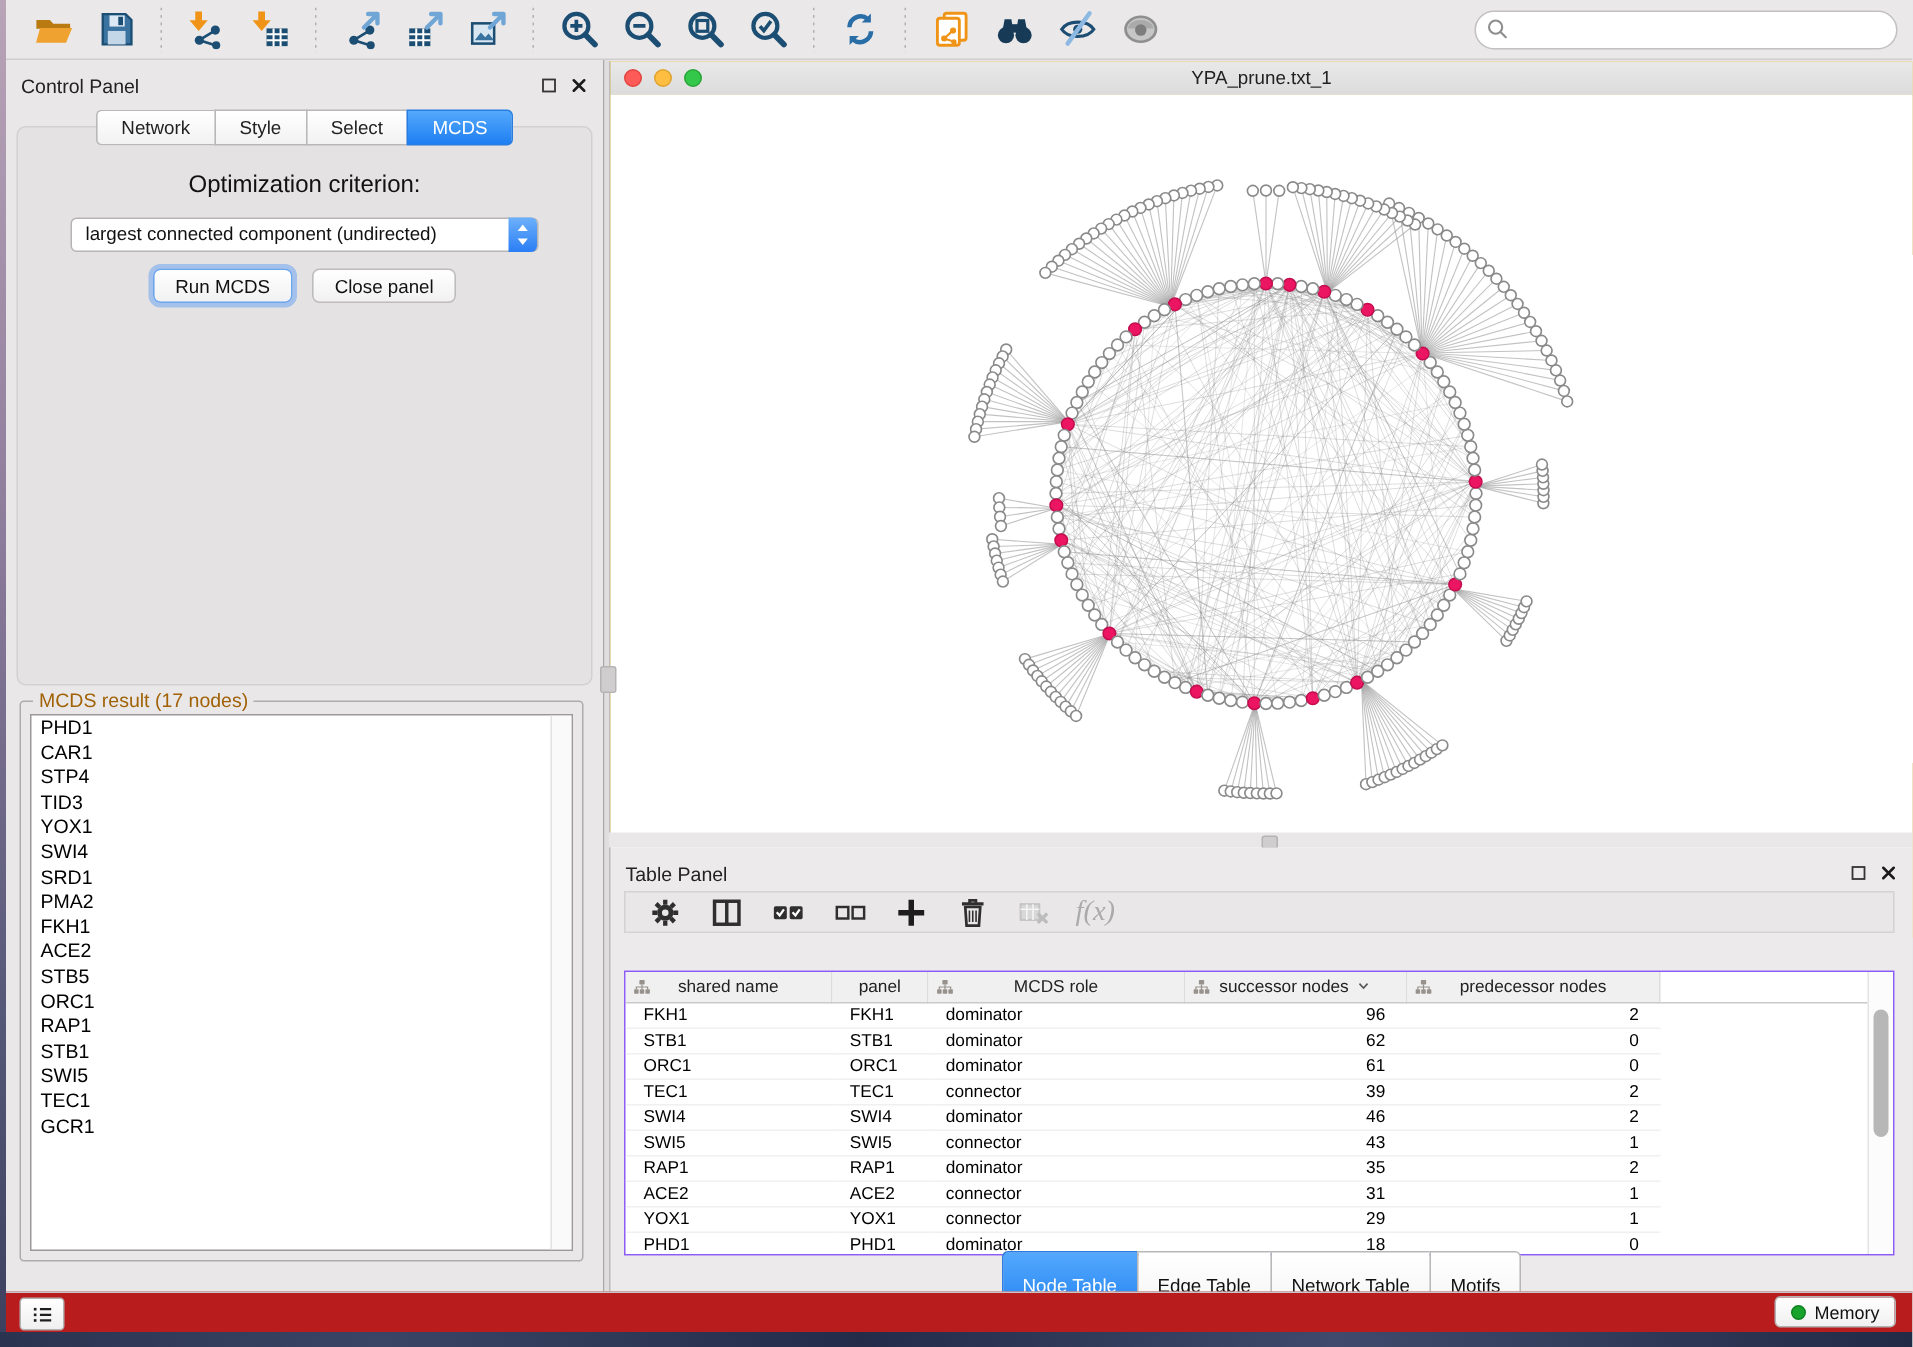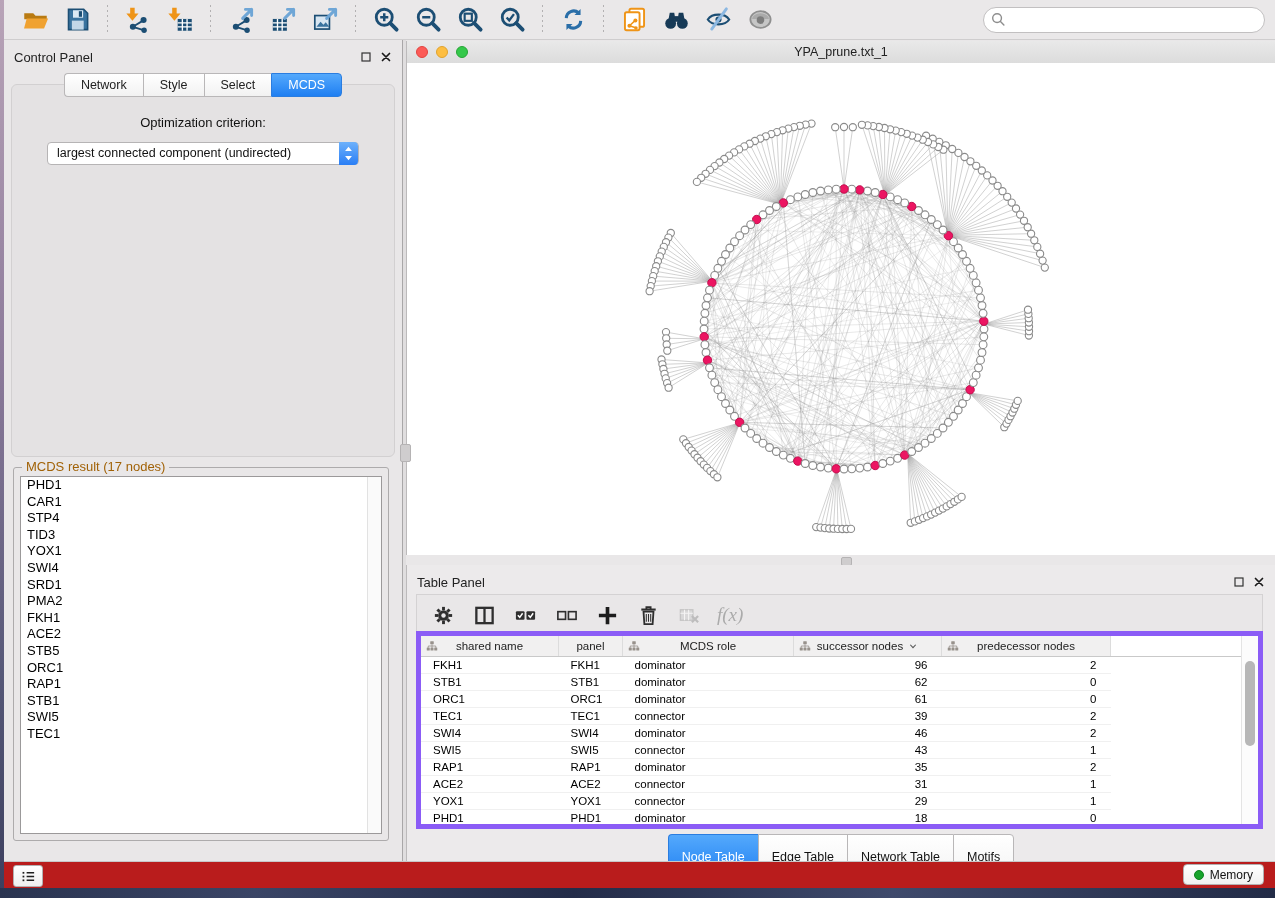--- a/index.html
+++ b/index.html
@@ -36,21 +36,21 @@
   .win-btn{width:13px;height:13px;display:flex;align-items:center;justify-content:center;cursor:default;}
   .win-btn svg{width:12px;height:12px;}
   #cp-tabs{position:absolute;left:0;right:0;top:33px;display:flex;justify-content:center;z-index:3;}
   .cp-tab{height:22px;line-height:22px;padding:0 16px;font-size:12.5px;background:linear-gradient(#ffffff,#f2f2f2);
     border:1px solid #b9b7b8;border-right:none;color:#222;cursor:default;}
   .cp-tab:first-child{border-radius:4px 0 0 4px;}
   .cp-tab:last-child{border-right:1px solid #b9b7b8;border-radius:0 4px 4px 0;}
   .cp-tab.active{background:linear-gradient(#54a9fc,#1f7ff2);color:#fff;border-color:#2a7de0;}
   #cp-content{position:absolute;left:7px;right:7px;top:44px;height:371px;background:#e4e2e3;
     border:1px solid #d2d0d1;border-radius:6px;}
-  #opt-label{text-align:center;margin-top:30px;font-size:13px;color:#111;}
+  #opt-label{text-align:center;margin-top:30px;font-size:16px;color:#111;}
   #opt-select{position:relative;margin:12px auto 0;width:312px;height:23px;background:#fff;
     border:1px solid #b6b4b5;border-radius:4px;box-sizing:border-box;cursor:default;}
   #opt-select .sel-text{line-height:21px;padding-left:9px;font-size:12.5px;color:#111;}
   #opt-select .stepper{position:absolute;right:0;top:-1px;bottom:-1px;width:19px;border-radius:0 4px 4px 0;
     background:linear-gradient(#6db1fb,#2a7ef5);display:flex;align-items:center;justify-content:center;}
   #opt-select .stepper svg{width:13px;height:17px;}
   #cp-buttons{display:flex;justify-content:center;gap:13px;margin-top:11px;}
   .mac-btn{height:23px;padding:0 14px;font-size:12.5px;color:#111;background:linear-gradient(#ffffff,#f1f1f1);
     border:1px solid #bdbbbc;border-radius:5px;cursor:default;font-family:inherit;}
   .mac-btn.focused{border-color:#6ba5f0;box-shadow:0 0 0 3px rgba(110,165,240,.55);}
@@ -77,27 +77,27 @@
   .light.green{background:#34c84a;border:1px solid #27a536;box-sizing:border-box;}
   #net-title{font-size:12.5px;color:#222;}
   #net-canvas{position:absolute;left:0;right:0;top:22px;bottom:0;background:#fff;}
   
   #h-splitter{position:absolute;left:402px;right:0;top:555px;height:10px;background:#e9e7e8;}
   #h-grip{position:absolute;left:50%;top:2px;width:9px;height:7px;background:#cfcdce;
     border:1px solid #b5b3b4;border-radius:2px;}
   
   #table-panel{position:absolute;left:402px;right:0;top:565px;bottom:26px;background:#eceaeb;
     border-left:1px solid #bcbabb;box-sizing:border-box;}
-  #tp-toolbar{position:absolute;left:9px;right:12px;top:29px;height:42px;background:#e9e7e8;
+  #tp-toolbar{position:absolute;left:9px;right:12px;top:29px;height:28px;background:#e9e7e8;
     border:1px solid #d4d2d3;display:flex;align-items:center;padding-left:13px;gap:15px;box-sizing:border-box;}
   .tp-icon{width:26px;height:26px;display:flex;align-items:center;justify-content:center;cursor:default;}
   .tp-icon svg{width:23px;height:23px;}
   .tp-fx{font-family:"Liberation Serif","DejaVu Serif",serif;font-style:italic;font-size:19px;color:#ababab;}
-  #table-wrap{position:absolute;left:9px;right:12px;top:66px;height:188px;background:#fff;
-    border:5px solid #8b5cf6;overflow:hidden;}
+  #table-wrap{position:absolute;left:9px;right:12px;top:82px;height:188px;background:#fff;
+    border:1px solid #8b5cf6;overflow:hidden;}
   table{border-collapse:collapse;table-layout:fixed;width:685px;}
   thead th{height:20px;background:#f1f0f0;border-right:1px solid #dcdcdc;border-bottom:1px solid #c9c9c9;
     font-weight:normal;font-size:11.5px;color:#222;position:relative;text-align:center;padding:0;}
   thead th .hicon{position:absolute;left:5px;top:4px;width:12px;height:12px;}
   thead th .sort{display:inline-block;width:10px;height:10px;vertical-align:-1px;margin-left:5px;}
   tbody td{height:16px;font-size:11.5px;color:#000;padding:0 0 0 12px;white-space:nowrap;overflow:hidden;
     border-bottom:1px solid #f0f0f0;}
   tbody td.num{text-align:right;padding:0 14px 0 0;}
   #table-scroll{position:absolute;right:0;top:0;bottom:0;width:16px;background:#fcfcfc;border-left:1px solid #e4e4e4;}
   #table-thumb{position:absolute;left:2.5px;top:25px;width:10px;height:85px;background:#b7b7b7;border-radius:5px;}
@@ -309,20 +309,24 @@
       <div id="opt-label">Optimization criterion:</div>
       <div id="opt-select">
         <div class="sel-text">largest connected component (undirected)</div>
         <div class="stepper">
           <svg viewBox="0 0 14 20">
               <path d="M7 2l4 5H3z" fill="#fff"></path>
               <path d="M7 18l-4-5h8z" fill="#fff"></path>
             </svg>
         </div>
       </div>
+      <div id="cp-buttons">
+        <button class="mac-btn focused">Run MCDS</button>
+        <button class="mac-btn">Close panel</button>
+      </div>
     </div>
     <div id="result-group">
       <span id="result-legend">MCDS result (17 nodes)</span>
       <div id="result-list">
         <div id="result-items">
             <div class="result-item">PHD1</div>
             <div class="result-item">CAR1</div>
             <div class="result-item">STP4</div>
             <div class="result-item">TID3</div>
             <div class="result-item">YOX1</div>
@@ -330,20 +334,21 @@
             <div class="result-item">SRD1</div>
             <div class="result-item">PMA2</div>
             <div class="result-item">FKH1</div>
             <div class="result-item">ACE2</div>
             <div class="result-item">STB5</div>
             <div class="result-item">ORC1</div>
             <div class="result-item">RAP1</div>
             <div class="result-item">STB1</div>
             <div class="result-item">SWI5</div>
             <div class="result-item">TEC1</div>
+            <div class="result-item">GCR1</div>
           </div>
         <div id="result-scroll"></div>
       </div>
     </div>
   </div>
 
   <div id="v-splitter"></div>
   <div id="v-grip"></div>
 
   <div id="network-window">

